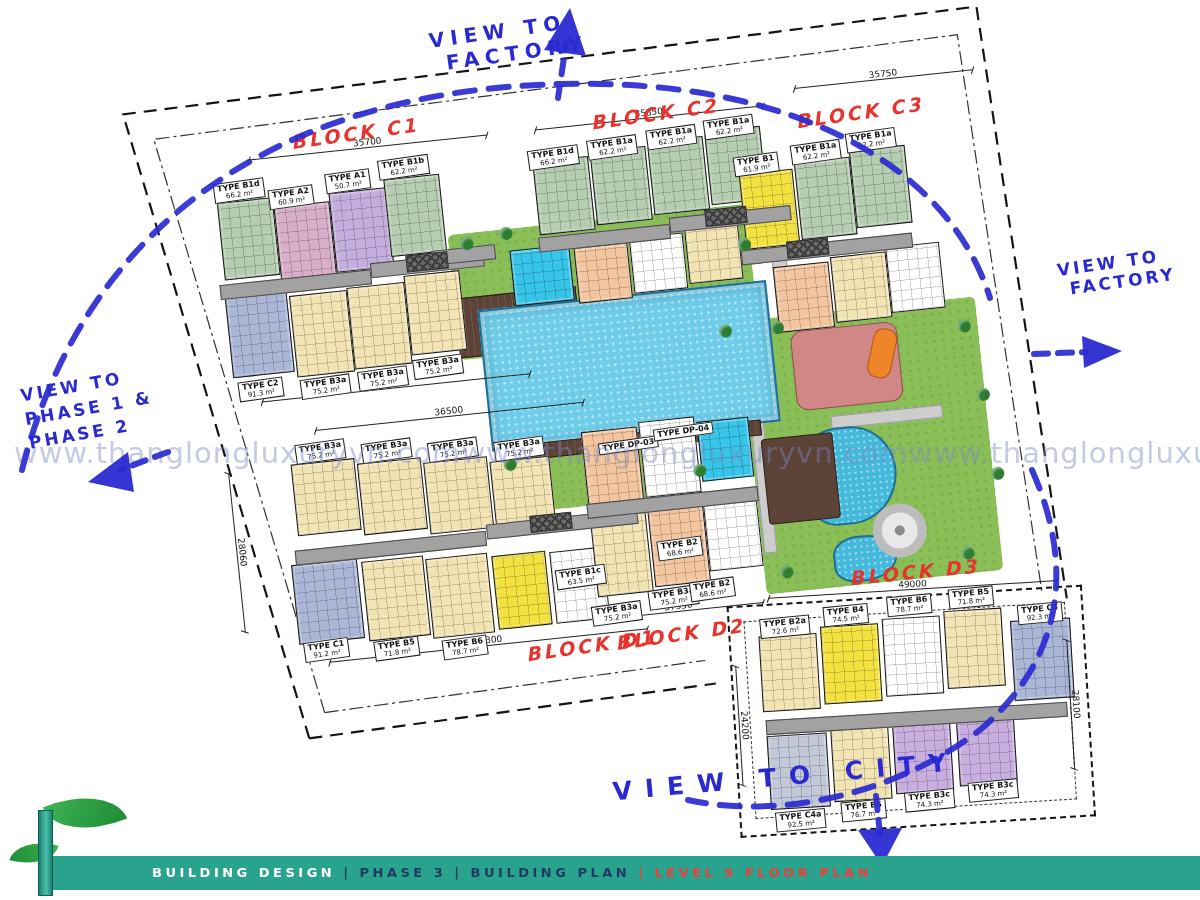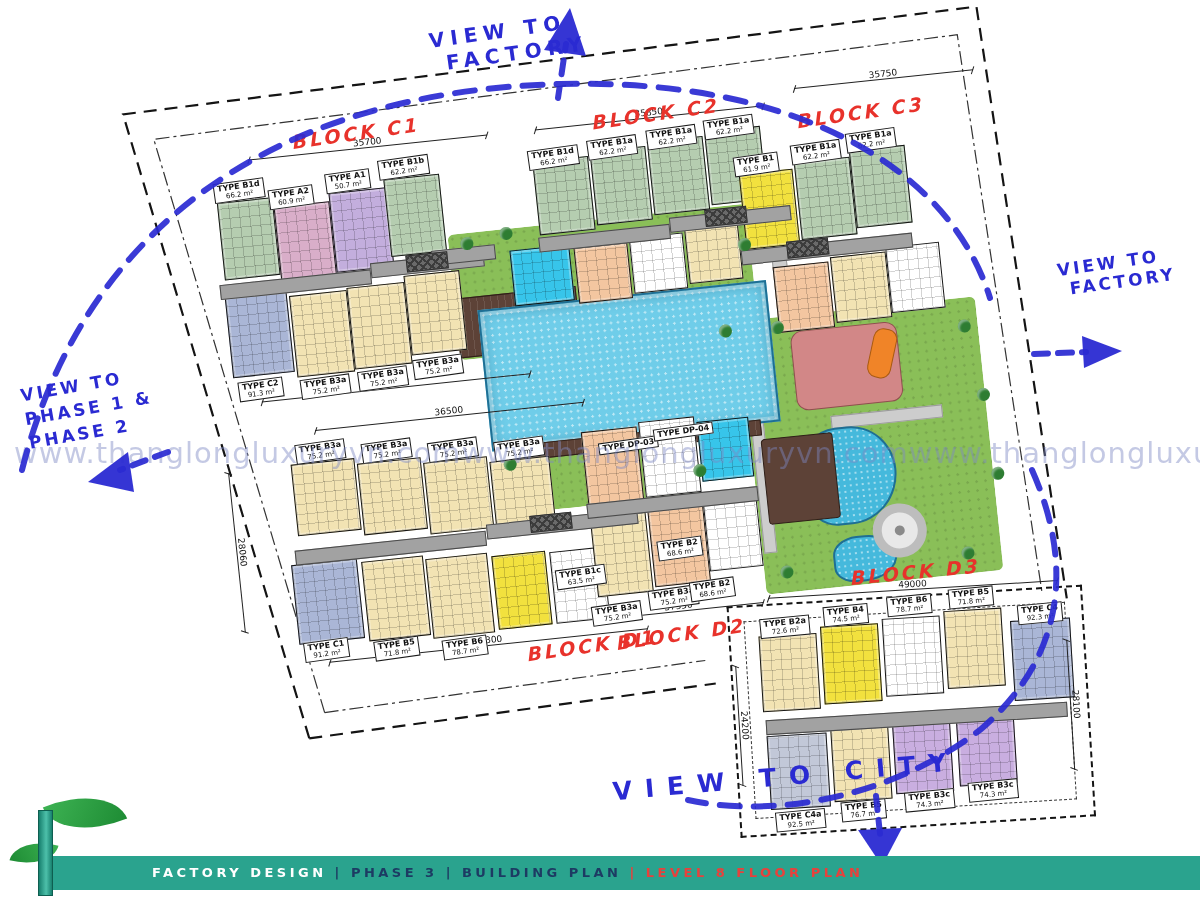--- a/index.html
+++ b/index.html
@@ -498,21 +498,21 @@
   </div>
   <div class="viewlabel" id="view-left">
     <div>VIEW TO</div>
     <div>PHASE 1 &amp;</div>
     <div>PHASE 2</div>
   </div>
   <div class="viewlabel" id="view-bottom">VIEW TO CITY</div>
 
   <div id="footer-bar">
     <div id="footer-text">
-      <span class="ft-white">FACTORY DESIGN</span><span class="ft-navy"> | PHASE 3 | BUILDING PLAN </span><span class="ft-red">| LEVEL 8 FLOOR PLAN</span>
+      <span class="ft-white">BUILDING DESIGN</span><span class="ft-navy"> | PHASE 3 | BUILDING PLAN </span><span class="ft-red">| LEVEL 9 FLOOR PLAN</span>
     </div>
   </div>
   <div id="logo">
     <div class="leaf1"></div>
     <div class="leaf2"></div>
     <div id="stem"></div>
   </div>
 
 </div>
 

